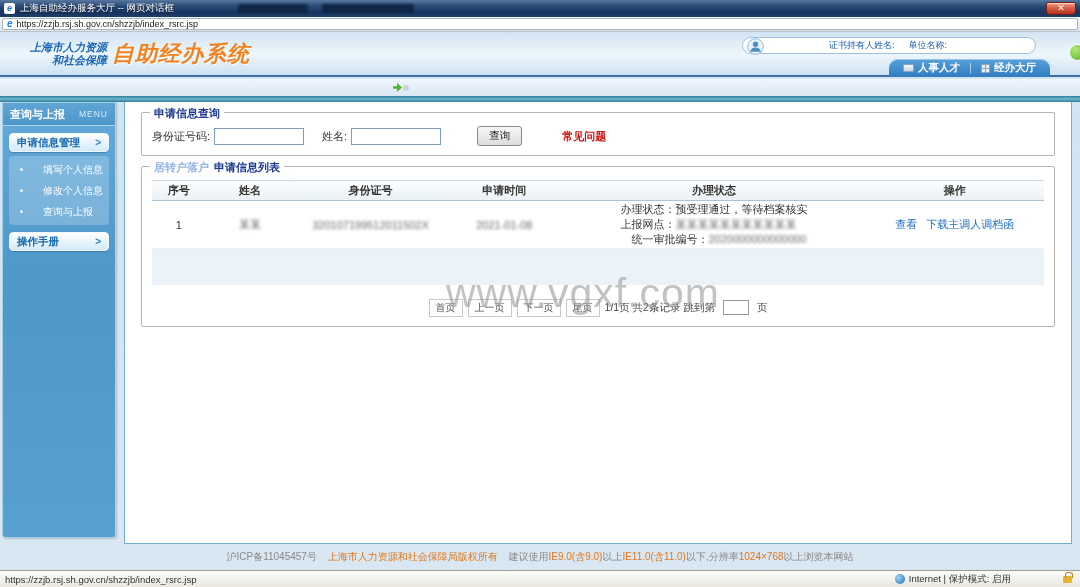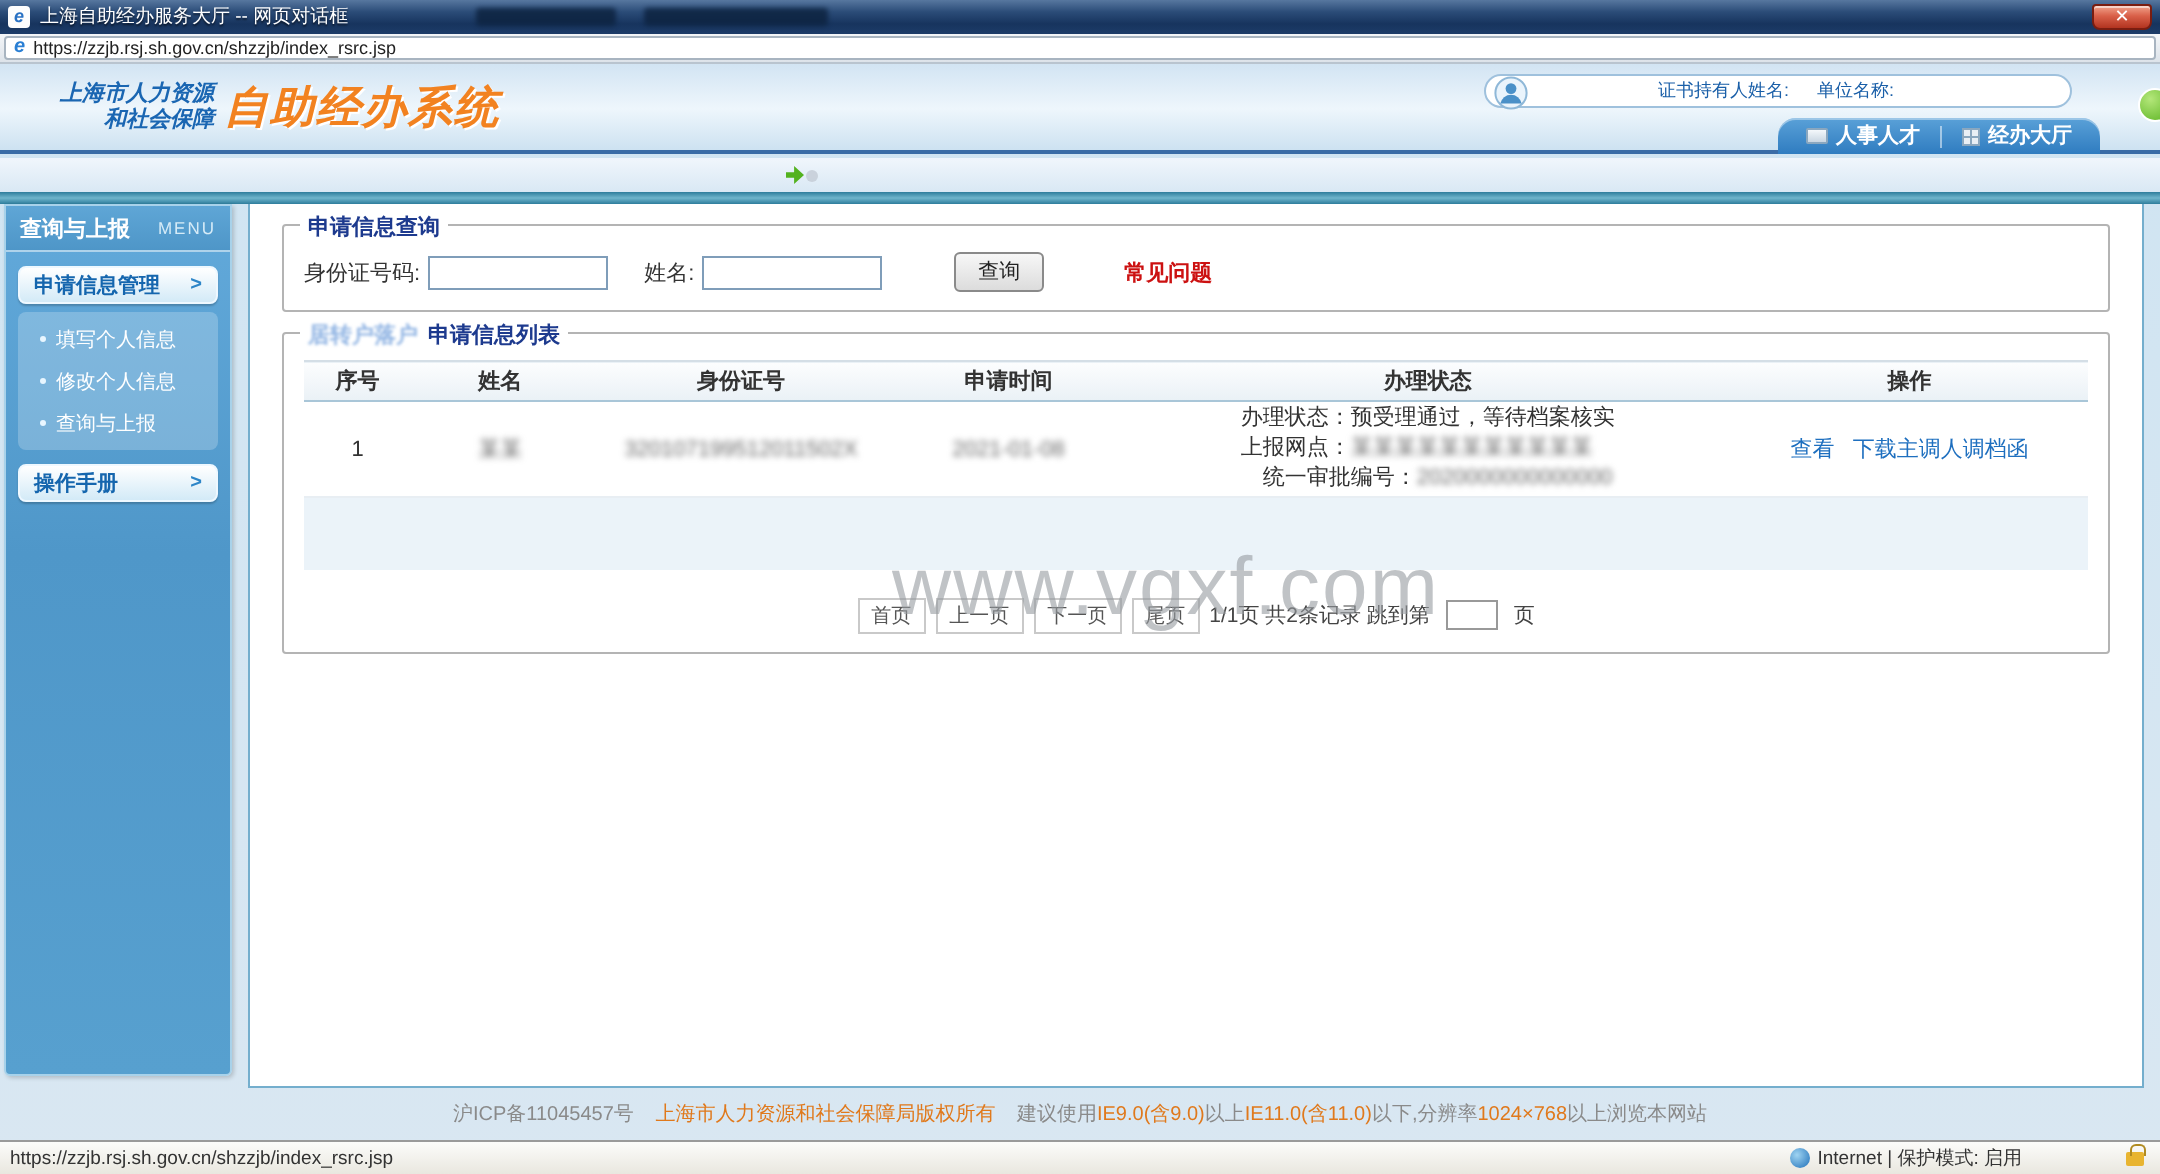--- a/index.html
+++ b/index.html
@@ -84,21 +84,21 @@
                padding:0 7px; color:#fff; font-size:11px; font-weight:bold;
                border-bottom:1px solid rgba(255,255,255,.5);
                background:linear-gradient(180deg,#5fa6d6,#4e96c8); }
   .menu-tag { font-size:8.5px; font-weight:normal; color:#d6ebf7; letter-spacing:1px; }
   .sb-btn { margin:7px 6px 0; height:19px; border-radius:4px;
             background:linear-gradient(180deg,#ffffff,#d3eaf7); border:1px solid #eef8ff;
             color:#1566ae; font-weight:bold; font-size:10.5px; display:flex; align-items:center;
             padding:0 7px; box-shadow:0 1px 1px rgba(0,0,0,.2); cursor:pointer; }
   .sb-arr { margin-left:auto; color:#2e86c8; font-size:10px; font-weight:bold; }
   .sb-sub { margin:4px 6px 0; background:rgba(255,255,255,.22); border-radius:4px; padding:3px 0; }
-  .sb-sub-item { height:21px; display:flex; align-items:center; gap:5px; padding-left:11px;
+  .sb-sub-item { height:21px; display:flex; align-items:center; gap:20px; padding-left:11px;
                  color:#fff; font-size:10px; cursor:pointer; }
   .dot { width:3px; height:3px; border-radius:50%; background:#e8f6ff; }
 
   
   .main-panel { position:absolute; left:124px; top:0; right:8px; height:442px; background:#fff;
                 border:1px solid #74aecd; border-top:none; }
   .fs { position:relative; border:1px solid #b4b4b4; border-radius:2px; margin:10px 16px 0;
         padding:13px 10px 9px; }
   .fs-legend { position:absolute; top:-7px; left:8px; background:#fff; padding:0 4px;
                font-size:11px; font-weight:bold; color:#1d3a8e; }

